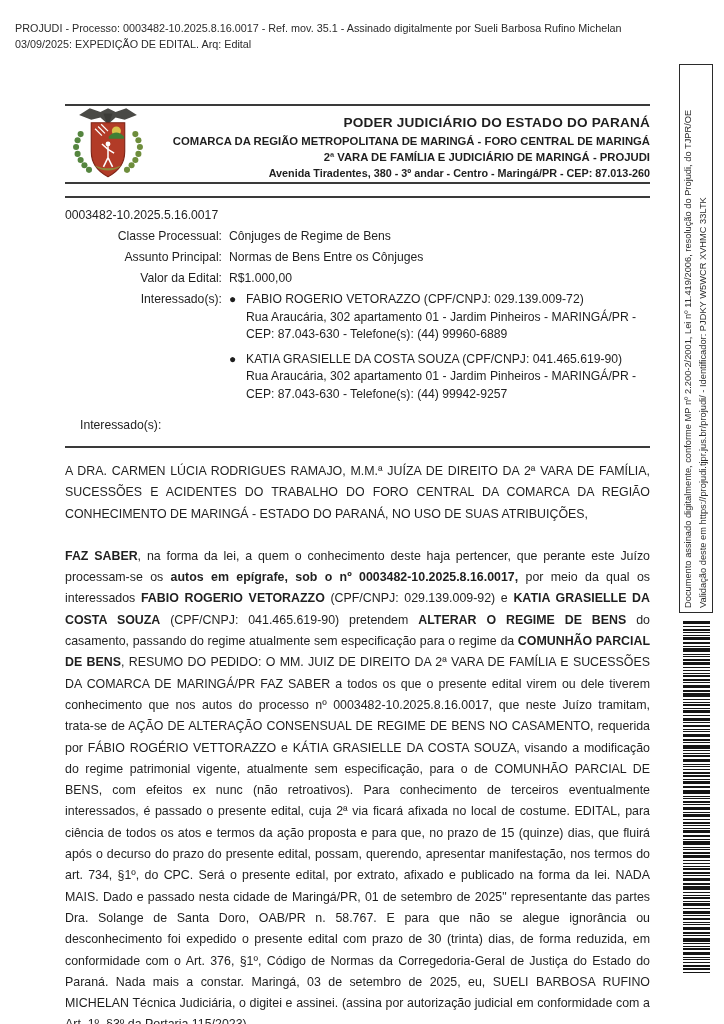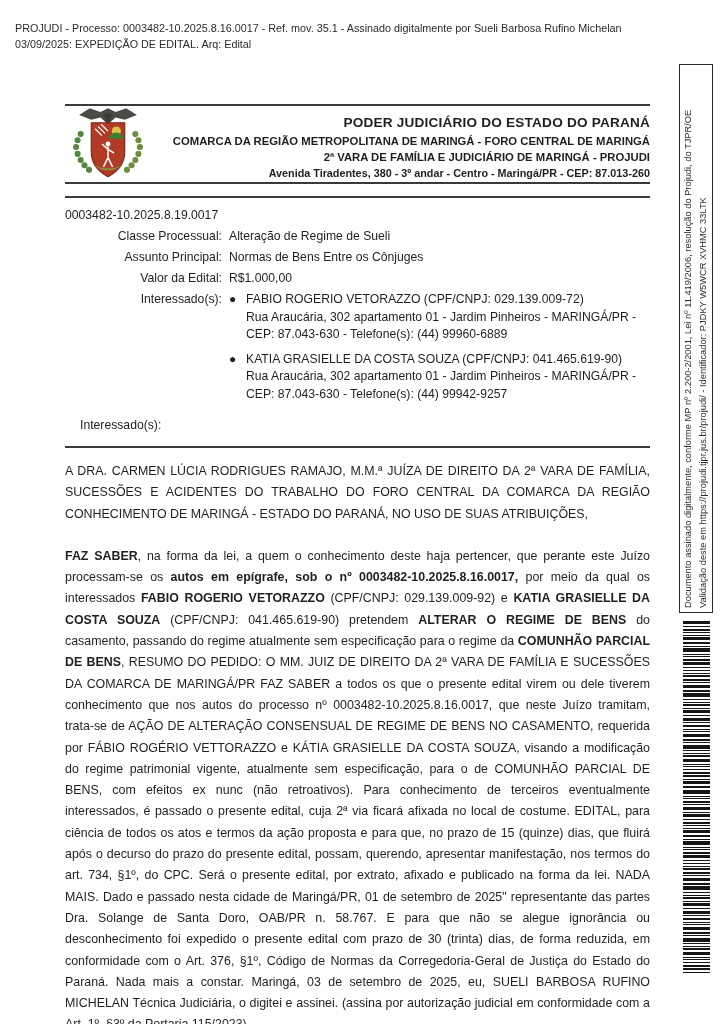--- a/index.html
+++ b/index.html
@@ -347,25 +347,25 @@
       <div class="lh3">2ª VARA DE FAMÍLIA E JUDICIÁRIO DE MARINGÁ - PROJUDI</div>
       <div class="lh4">Avenida Tiradentes, 380 - 3º andar - Centro - Maringá/PR - CEP: 87.013-260</div>
     </div>
   </div>
 
 
   <div class="rule after-title"></div>
 
   <div class="details">
     <div class="drow">
-      <div class="dvalue">0003482-10.2025.8.19.0017</div>
+      <div class="dvalue">0003482-10.2025.5.16.0017</div>
     </div>
     <div class="drow">
       <div class="dlabel">Classe Processual:</div>
-      <div class="dvalue">Alteração de Regime de Sueli</div>
+      <div class="dvalue">Cônjuges de Regime de Bens</div>
     </div>
     <div class="drow">
       <div class="dlabel">Assunto Principal:</div>
       <div class="dvalue">Normas de Bens Entre os Cônjuges</div>
     </div>
     <div class="drow">
       <div class="dlabel">Valor da Edital:</div>
       <div class="dvalue">R$1.000,00</div>
     </div>
 

